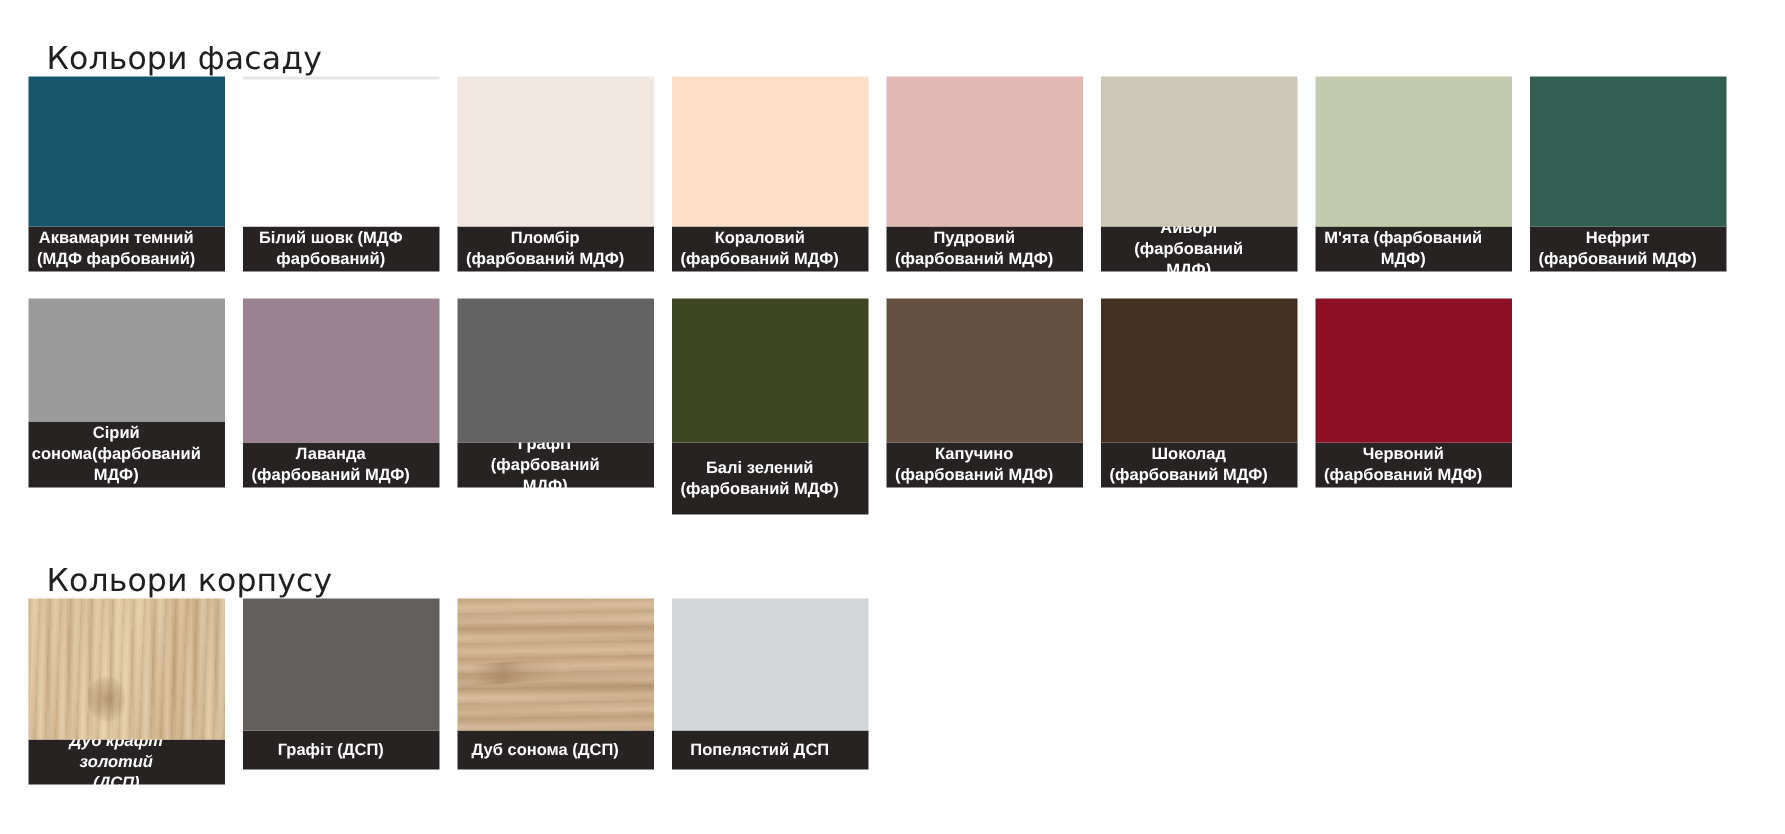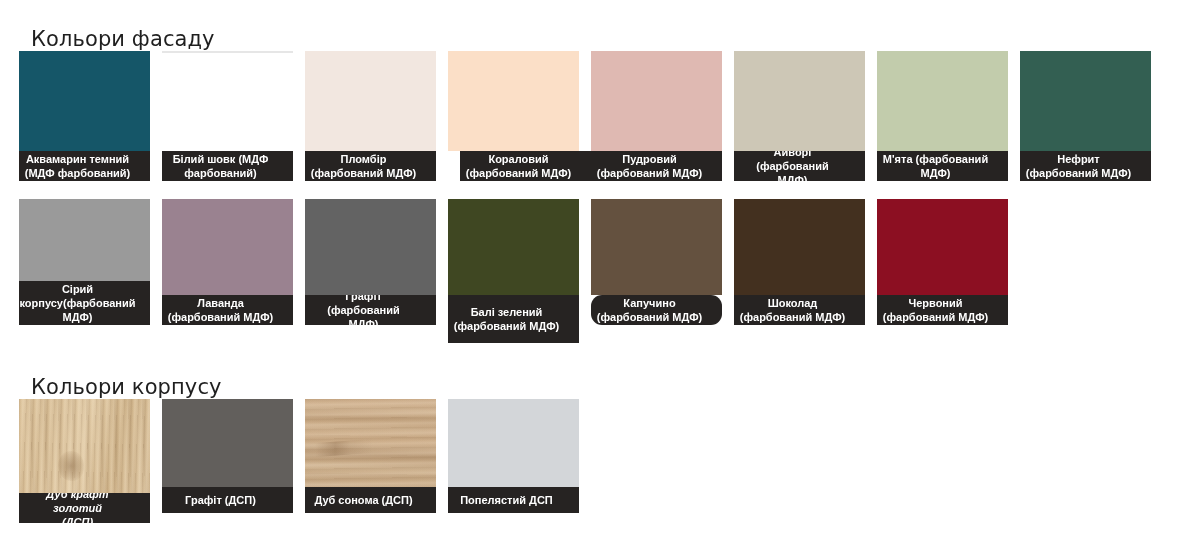--- a/index.html
+++ b/index.html
@@ -154,21 +154,21 @@
         <div class="swatch-color" style="background: rgb(242, 231, 224); height: 100px;"></div>
         <div class="swatch-caption cap-2line" style="height: 30px;">
           <div>
             <div>Пломбір</div>
             <div>(фарбований МДФ)</div>
           </div>
         </div>
       </div>
       <div class="swatch">
         <div class="swatch-color" style="background: rgb(251, 223, 199); height: 100px;"></div>
-        <div class="swatch-caption cap-2line" style="height: 30px; margin-left: 12px;">
+        <div class="swatch-caption cap-2line" style="height: 30px;">
           <div>
             <div>Кораловий</div>
             <div>(фарбований МДФ)</div>
           </div>
         </div>
       </div>
       <div class="swatch">
         <div class="swatch-color" style="background: rgb(223, 185, 178); height: 100px;"></div>
         <div class="swatch-caption cap-2line" style="height: 30px;">
           <div>
@@ -205,21 +205,21 @@
         </div>
       </div>
     </div>
 
   <div class="swatch-row" id="row-facade-2" style="position:absolute; left:19px; top:199px; gap:12px;">
       <div class="swatch">
         <div class="swatch-color" style="background: rgb(154, 154, 154); height: 82px;"></div>
         <div class="swatch-caption cap-3line" style="height: 44px;">
           <div>
             <div>Сірий</div>
-            <div>корпусу(фарбований</div>
+            <div>сонома(фарбований</div>
             <div>МДФ)</div>
           </div>
         </div>
       </div>
       <div class="swatch">
         <div class="swatch-color" style="background: rgb(154, 130, 144); height: 96px;"></div>
         <div class="swatch-caption cap-2line" style="height: 14px;">
           <div>
             <div>Лаванда</div>
             <div>(фарбований МДФ)</div>
@@ -239,21 +239,21 @@
         <div class="swatch-color" style="background: rgb(63, 71, 34); height: 96px;"></div>
         <div class="swatch-caption cap-2line" style="height: 48px;">
           <div>
             <div>Балі зелений</div>
             <div>(фарбований МДФ)</div>
           </div>
         </div>
       </div>
       <div class="swatch">
         <div class="swatch-color" style="background: rgb(100, 81, 63); height: 96px;"></div>
-        <div class="swatch-caption cap-2line" style="height: 30px; border-radius: 11px;">
+        <div class="swatch-caption cap-2line" style="height: 30px;">
           <div>
             <div>Капучино</div>
             <div>(фарбований МДФ)</div>
           </div>
         </div>
       </div>
       <div class="swatch">
         <div class="swatch-color" style="background: rgb(67, 48, 31); height: 96px;"></div>
         <div class="swatch-caption cap-2line" style="height: 30px;">
           <div>

